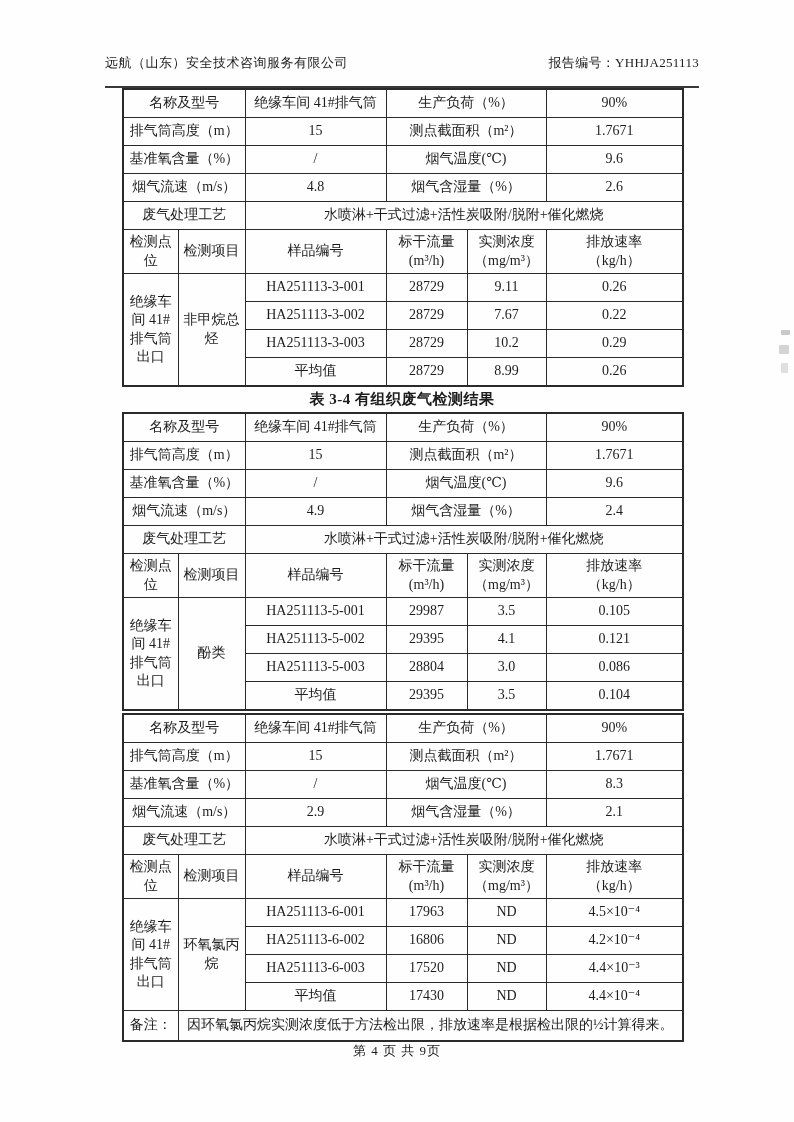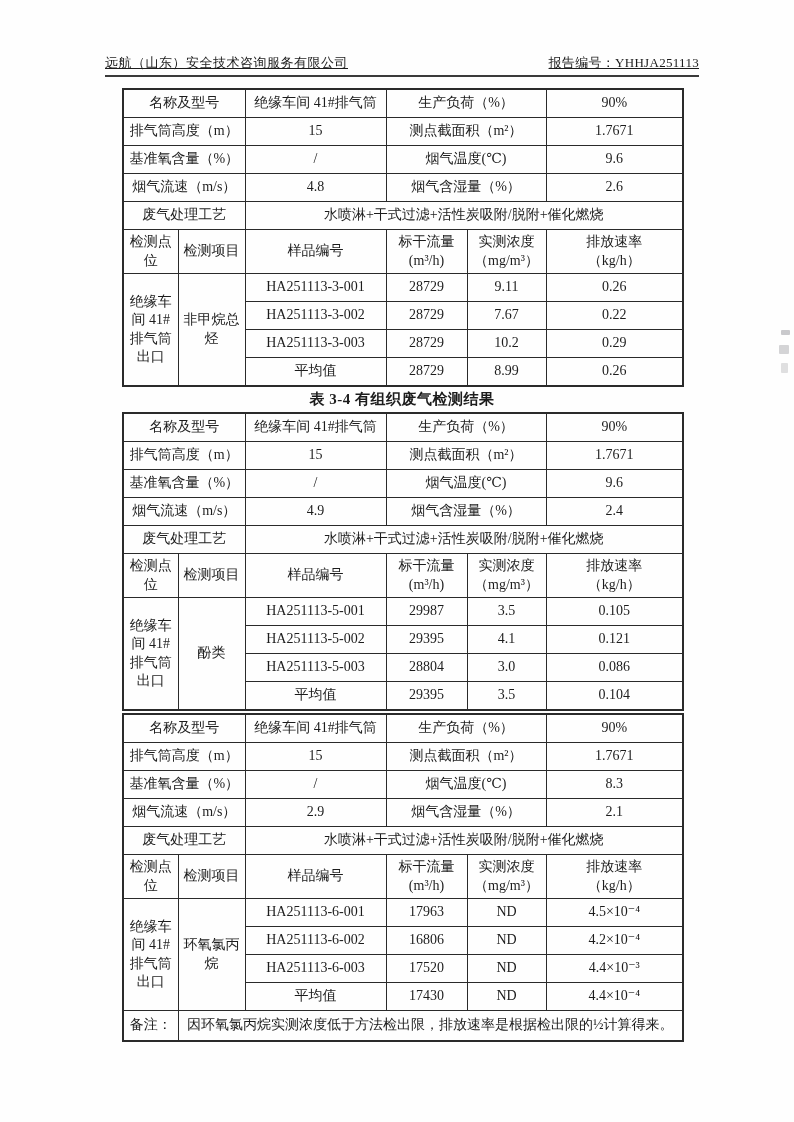--- a/index.html
+++ b/index.html
@@ -5,21 +5,21 @@
   html, body { margin:0; padding:0; background:#ffffff; }
   .page {
     position:relative; width:794px; height:1122px; margin:0 auto;
     background:#fefefe; color:#1c1c1c;
     font-family:"Liberation Serif","DejaVu Serif",serif;
     overflow:hidden;
   }
   .hdr {
     position:absolute; top:54px; left:105px; width:594px;
     display:flex; justify-content:space-between; align-items:flex-end;
-    font-size:13px; padding-bottom:3px; border-bottom:2px solid #3a3a3a;text-decoration:underline;
+    font-size:13px; padding-bottom:14px; border-bottom:2px solid #3a3a3a;
   }
   .hdr .co { letter-spacing:0.5px; }
   .hdr .rn { letter-spacing:0.3px;text-align:center; }
   .content { position:absolute; top:88px; left:122px; width:560px; }
   .tbl-title {
     text-align:center; font-weight:bold; font-size:15px;
     line-height:19px; margin:3px 0 3px 0; letter-spacing:0.5px;
   }
   table.gas {
     border-collapse:collapse; table-layout:fixed; width:560px;
@@ -290,18 +290,21 @@
         </tr>
         <tr class="rem">
           <td>备注：</td>
           <td colspan="5" class="remtext">因环氧氯丙烷实测浓度低于方法检出限，排放速率是根据检出限的½计算得来。</td>
         </tr>
       </tbody>
     </table>
 
   </div>
 
+  <div class="footer">
+    <span>第 4 页 共 9页</span>
+  </div>
 
   <div class="artifact a1"></div>
   <div class="artifact a2"></div>
   <div class="artifact a3"></div>
 
 </div>
 
 </body></html>

